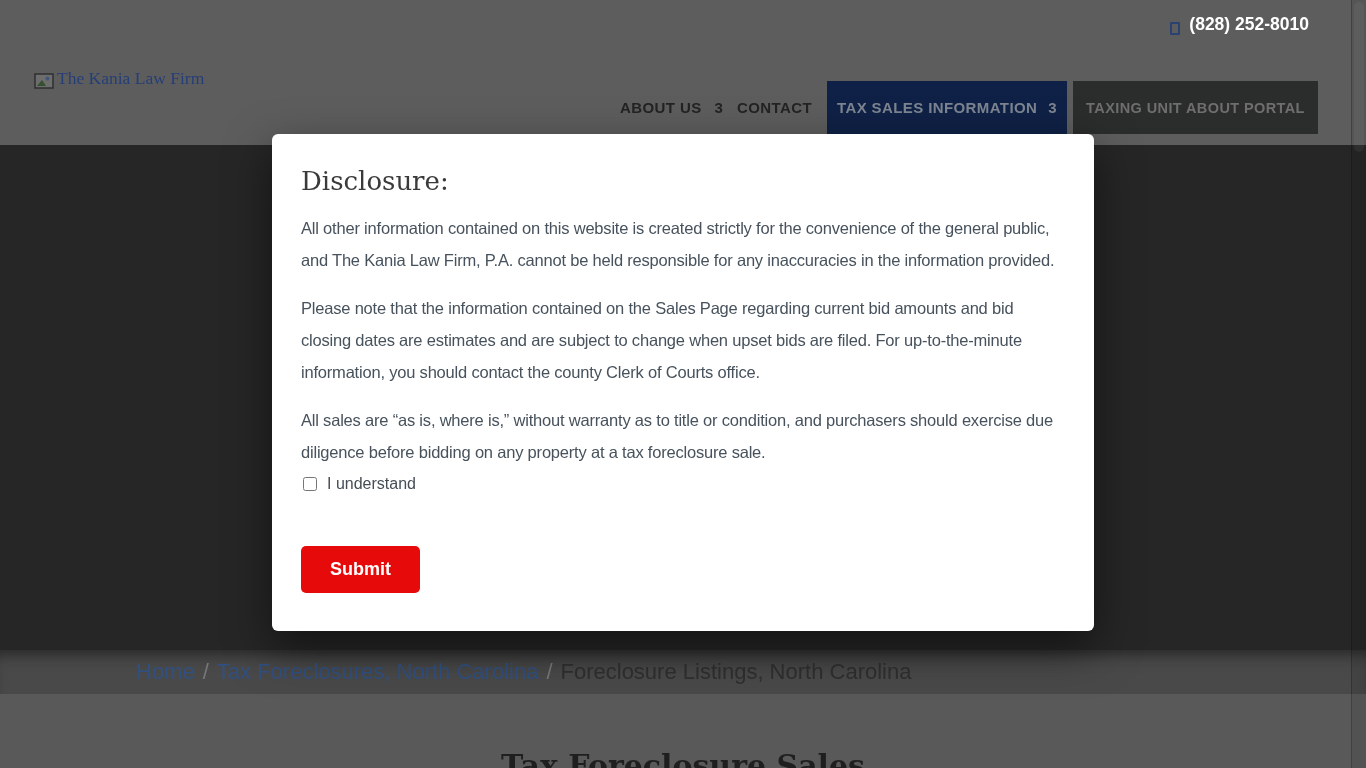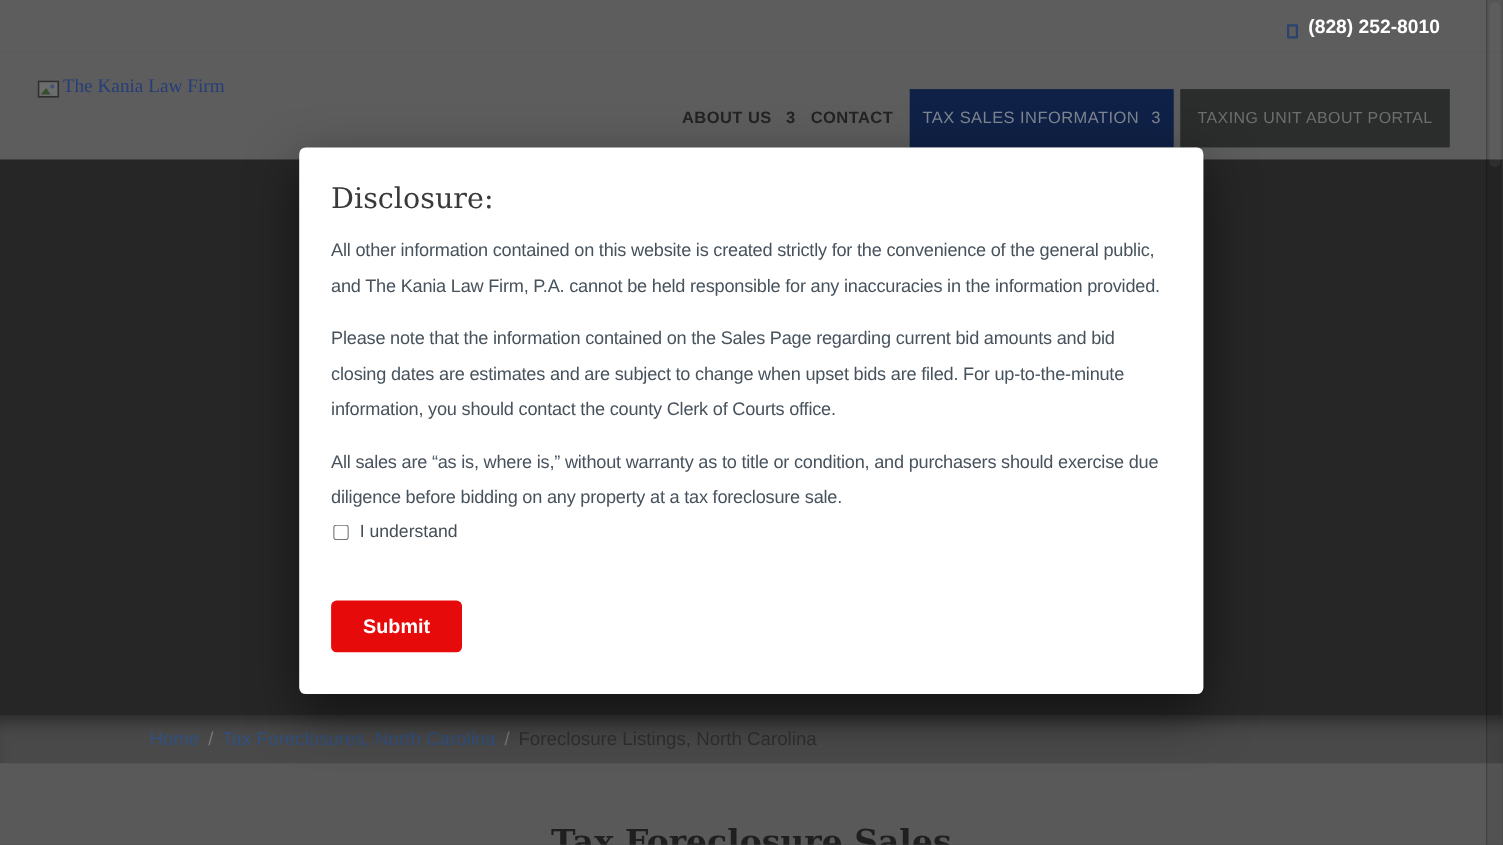--- a/index.html
+++ b/index.html
@@ -41,37 +41,37 @@
     position: absolute; top: 33px; height: 53px;
     display: flex; align-items: center; gap: 13px;
     color: #232323; font-weight: bold; font-size: 15px; letter-spacing: .4px;
     cursor: pointer;
   }
   .nav-about { left: 620px; }
   .nav-contact { left: 737px; }
   .nav-box {
     position: absolute; top: 33px; height: 53px;
     display: flex; align-items: center; justify-content: center; gap: 11px;
-    font-weight: normal; font-size: 15px; letter-spacing: .4px; cursor: pointer;
+    font-weight: bold; font-size: 15px; letter-spacing: .4px; cursor: pointer;
   }
   .nav-tax { left: 827px; width: 240px; background: #0f2146; color: #7d8591; }
   .nav-portal { left: 1073px; width: 245px; background: #2a2d2c; color: #6e6e6e; font-size: 14.5px; }
 
   
   .hero {
     position: absolute; top: 145px; left: 0; width: 100%; height: 505px;
     background: #262626;
   }
   .breadcrumb-bar {
     position: absolute; top: 650px; left: 0; width: 100%; height: 44px;
     background: #494949;
     box-shadow: inset 0 14px 16px -10px rgba(0,0,0,.5);
     display: flex; align-items: center;
     padding-left: 136px;
-    font-size: 17px;
+    font-size: 22px;
   }
   .crumb-link { color: #31507f; text-decoration: none; cursor: pointer; }
   .crumb-sep { color: #777777; margin: 0 8px; }
   .crumb-current { color: #2f2f2f; }
 
   .content-section {
     position: absolute; top: 694px; left: 0; width: 100%; height: 74px;
     background: #595959; text-align: center; overflow: hidden;
   }
   .section-heading {

